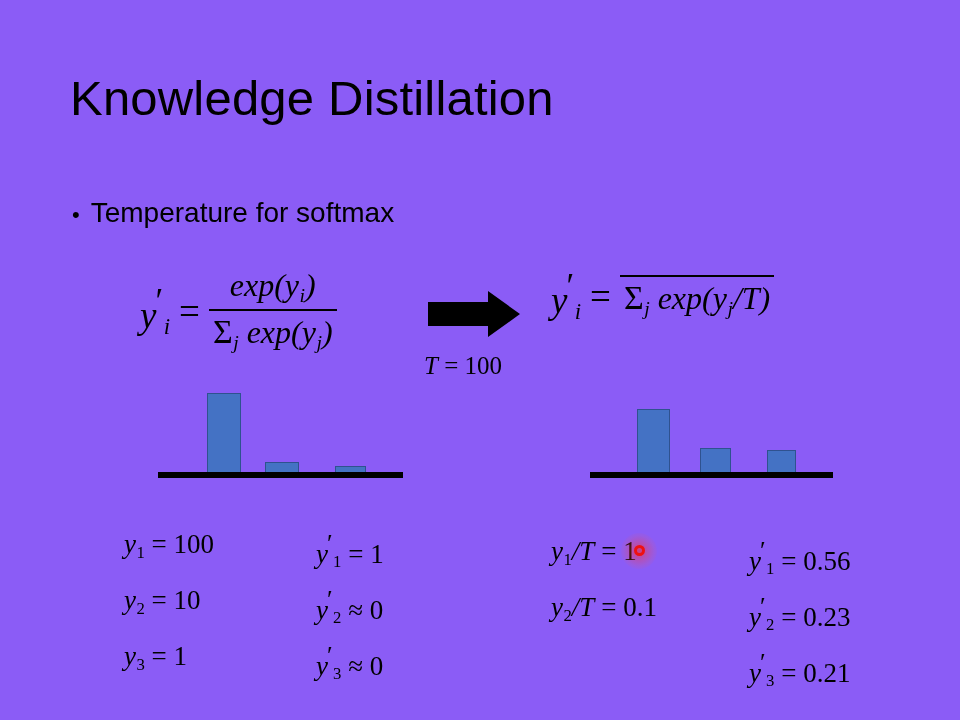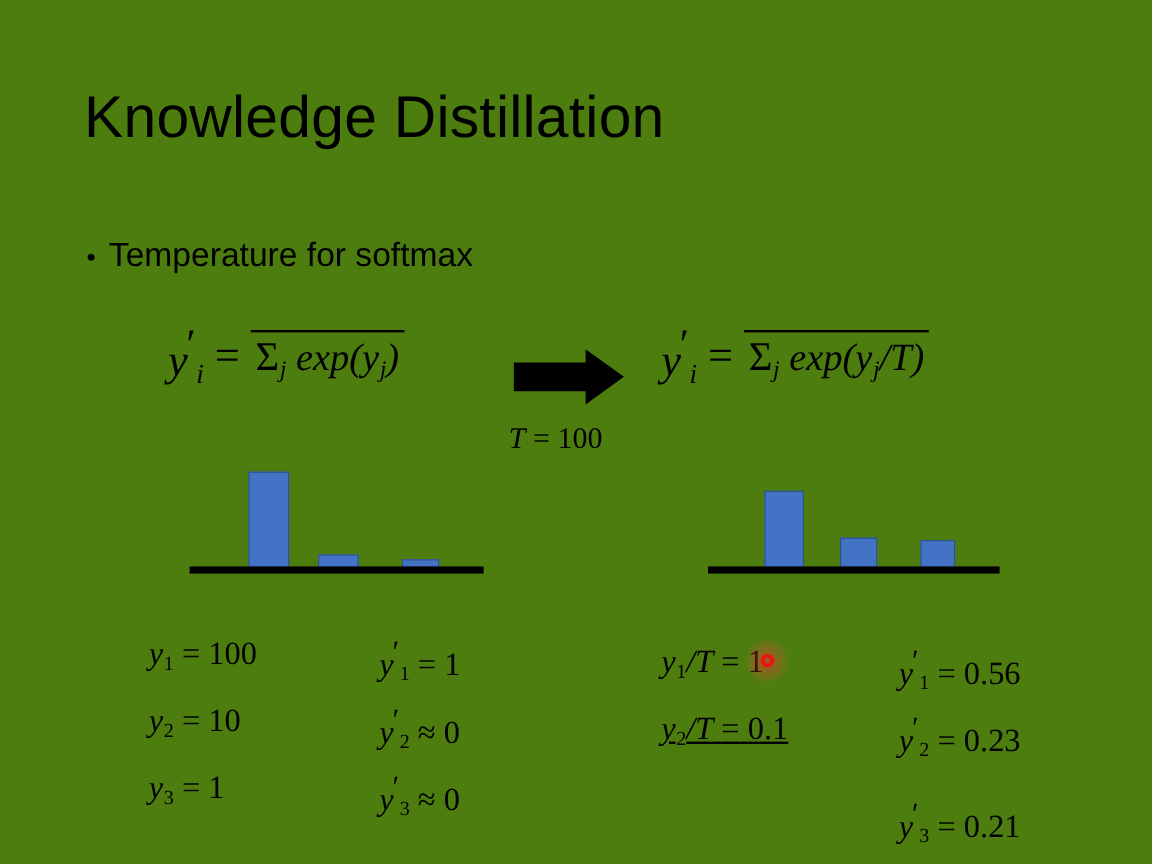--- a/index.html
+++ b/index.html
@@ -12,21 +12,21 @@
     height: 720px;
     position: relative;
     overflow: hidden;
     font-family: "Liberation Sans", sans-serif;
     color: #000000;
   }
 
   #slide {
     position: absolute;
     inset: 0;
-    background: #4d7c0f;
+    background: #8b5cf6;
   }
 
   
   #slide-title {
     position: absolute;
     left: 70px;
     top: 72px;
     font-family: "Liberation Sans", sans-serif;
     font-size: 49px;
     font-weight: 400;
@@ -212,20 +212,23 @@
     <span class="bullet-dot">•</span>
     <span class="bullet-text">Temperature for softmax</span>
   </div>
 
   <div class="eq math" id="left-formula" style="left:140px; top:268px;">
     <span class="lhs">
       <span class="mi">y</span><span class="prime">′</span><sub class="idx">i</sub>
     </span>
     <span class="eqsign mo">=</span>
     <span class="frac">
+      <span class="num">
+        <span class="mi">exp(y</span><sub class="idx">i</sub><span class="mi">)</span>
+      </span>
       <span class="bar"></span>
       <span class="den">
         <span class="sigma">Σ</span><sub class="idx">j</sub>&nbsp;<span class="mi">exp(y</span><sub class="idx">j</sub><span class="mi">)</span>
       </span>
     </span>
   </div>
 
   <div id="arrow-wrap">
     <svg width="92" height="50" viewBox="0 0 92 50" aria-hidden="true">
       <polygon points="0,13 60,13 60,2 92,25 60,48 60,37 0,37" fill="#000000"></polygon>
@@ -294,37 +297,37 @@
     <span class="mi">y</span><span class="prime">′</span><sub class="idxn">3</sub>
     <span class="mo">≈</span>
     <span class="mn">0</span>
   </div>
 
   <div class="val math" style="left:551px; top:538px;">
     <span class="mi">y</span><sub class="idxn">1</sub><span class="mi">/T</span>
     <span class="mo">=</span>
     <span class="mn">1</span>
   </div>
-  <div class="val math" style="left:551px; top:594px;text-decoration:underline;">
+  <div class="val math" style="left:551px; top:594px;">
     <span class="mi">y</span><sub class="idxn">2</sub><span class="mi">/T</span>
     <span class="mo">=</span>
     <span class="mn">0.1</span>
   </div>
 
   <div class="val math" style="left:749px; top:538px;">
     <span class="mi">y</span><span class="prime">′</span><sub class="idxn">1</sub>
     <span class="mo">=</span>
     <span class="mn">0.56</span>
   </div>
   <div class="val math" style="left:749px; top:594px;">
     <span class="mi">y</span><span class="prime">′</span><sub class="idxn">2</sub>
     <span class="mo">=</span>
     <span class="mn">0.23</span>
   </div>
-  <div class="val math" style="left:749px; top:650px;margin-top:16px;">
+  <div class="val math" style="left:749px; top:650px;">
     <span class="mi">y</span><span class="prime">′</span><sub class="idxn">3</sub>
     <span class="mo">=</span>
     <span class="mn">0.21</span>
   </div>
 
   <div id="click-marker">
     <div class="glow"></div>
     <div class="ring"></div>
   </div>
 

